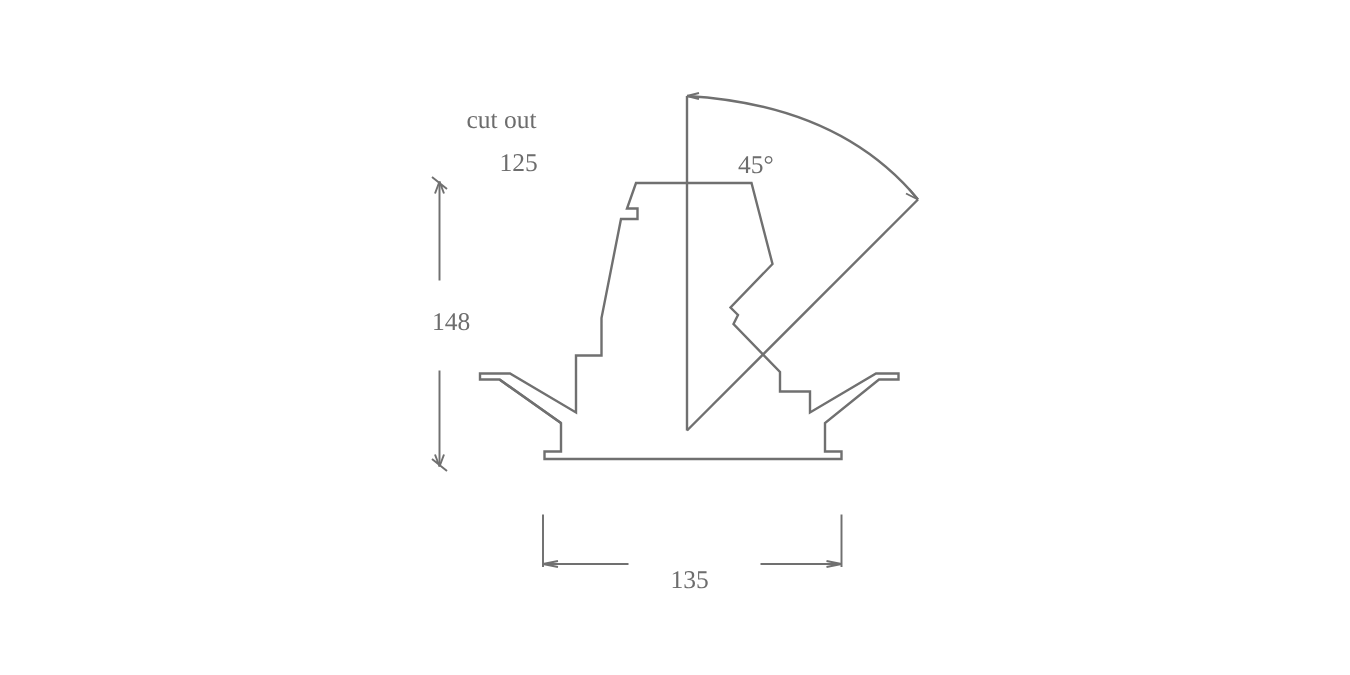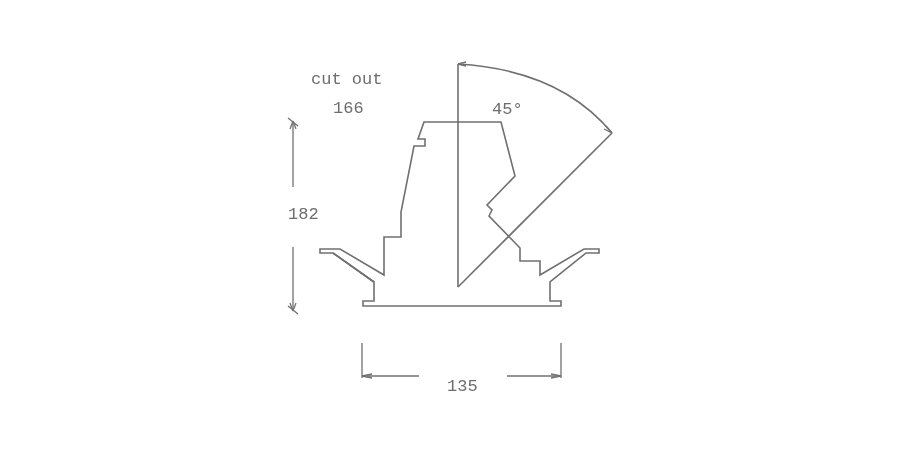--- a/index.html
+++ b/index.html
@@ -2,21 +2,21 @@
 <html><head>
   <meta charset="utf-8">
   <style>
     html, body { margin: 0; padding: 0; background: #ffffff; }
     body { width: 900px; height: 450px; position: relative; overflow: hidden; }
     #drawing { position: absolute; left: 0; top: 0; width: 900px; height: 450px; }
     .line { fill: none; stroke: #707070; stroke-width: 1.6; stroke-linejoin: miter; }
     .dim { fill: none; stroke: #707070; stroke-width: 1.3; }
     .label {
       position: absolute;
-      font-family: Liberation Mono, monospace;
+      font-family: Liberation Serif, serif;
       font-size: 17px;
       color: #6d6d6d;
       white-space: nowrap;
       line-height: 1;
     }
   </style>
 </head>
 <body>
 
 <svg id="drawing" viewBox="0 0 900 450" xmlns="http://www.w3.org/2000/svg">
@@ -41,16 +41,16 @@
 
   <line class="dim" x1="362" y1="343" x2="362" y2="378"></line>
   <line class="dim" x1="561" y1="343" x2="561" y2="378"></line>
   <line class="dim" x1="362" y1="376" x2="419" y2="376"></line>
   <line class="dim" x1="507" y1="376" x2="561" y2="376"></line>
   <path class="dim" d="M362,376 L372,374 M362,376 L372,378"></path>
   <path class="dim" d="M561,376 L551,374 M561,376 L551,378"></path>
 </svg>
 
 <div class="label" style="left:311px; top:71px;">cut out</div>
-<div class="label" style="left:333px; top:100px;">166</div>
+<div class="label" style="left:333px; top:100px;">125</div>
 <div class="label" style="left:492px; top:101px;">45°</div>
-<div class="label" style="left:288px; top:206px;">182</div>
+<div class="label" style="left:288px; top:206px;">148</div>
 <div class="label" style="left:447px; top:363px;margin-top:15px;">135</div>
 
 </body></html>

